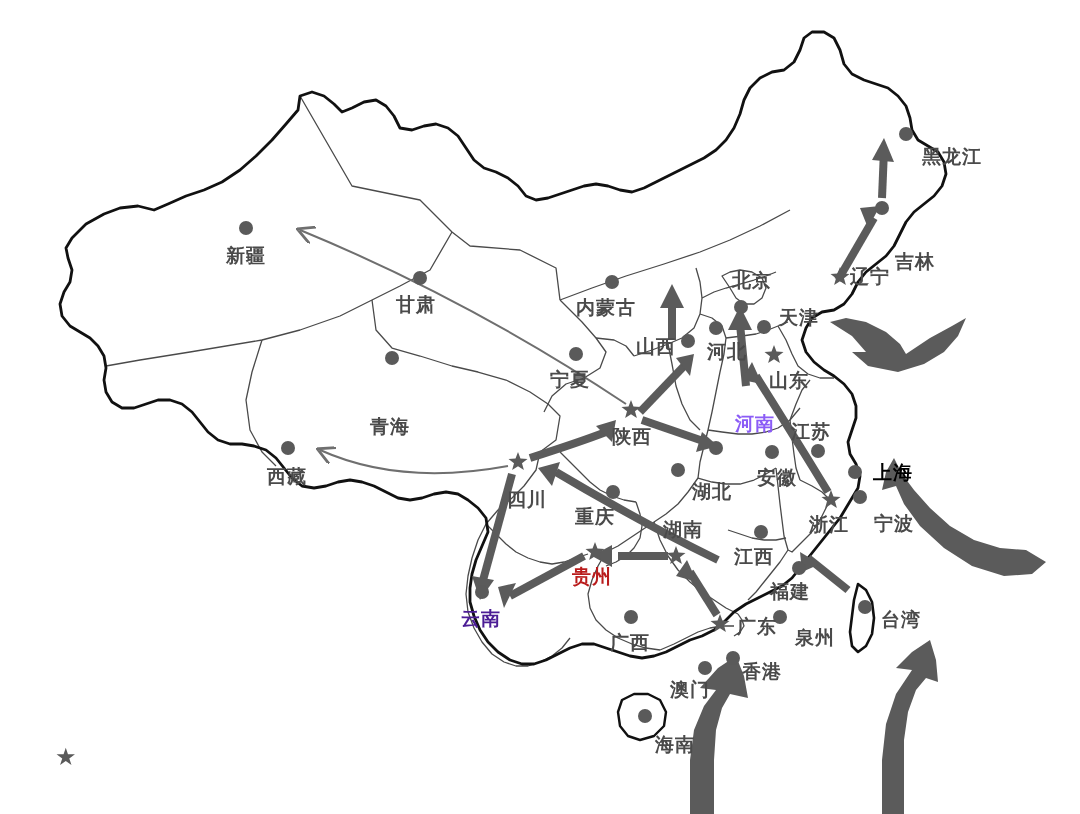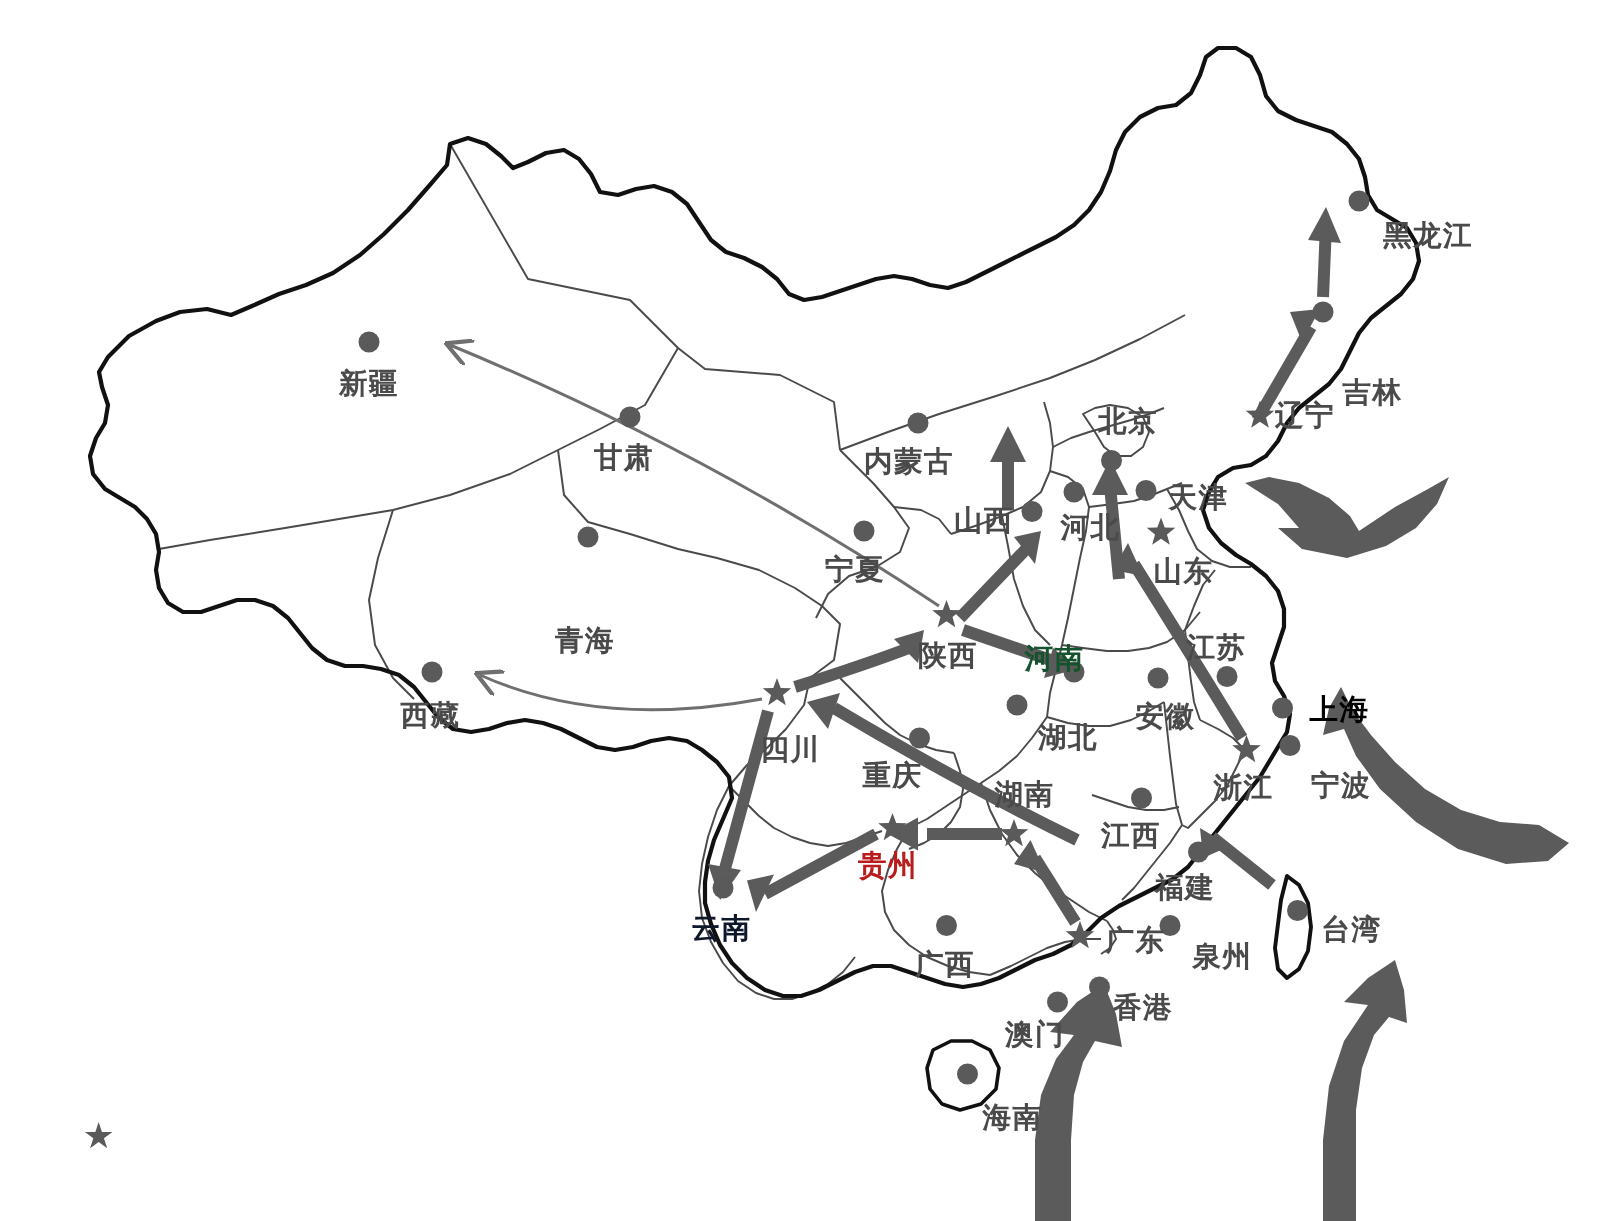--- a/index.html
+++ b/index.html
@@ -265,34 +265,34 @@
       <div class="label" style="left: 246px; top: 256px; color: rgb(74, 74, 74);">新疆</div>
       <div class="label" style="left: 416px; top: 305px; color: rgb(74, 74, 74);">甘肃</div>
       <div class="label" style="left: 390px; top: 383px; color: rgb(74, 74, 74); margin-top: 44px;">青海</div>
       <div class="label" style="left: 287px; top: 477px; color: rgb(74, 74, 74);">西藏</div>
       <div class="label" style="left: 606px; top: 308px; color: rgb(74, 74, 74);">内蒙古</div>
       <div class="label" style="left: 570px; top: 380px; color: rgb(74, 74, 74);">宁夏</div>
       <div class="label" style="left: 656px; top: 347px; color: rgb(74, 74, 74);">山西</div>
       <div class="label" style="left: 632px; top: 437px; color: rgb(74, 74, 74);">陕西</div>
       <div class="label" style="left: 752px; top: 281px; color: rgb(74, 74, 74);">北京</div>
       <div class="label" style="left: 727px; top: 352px; color: rgb(74, 74, 74);">河北</div>
-      <div class="label" style="left: 799px; top: 332px; color: rgb(74, 74, 74);">天津</div>
+      <div class="label" style="left: 799px; top: 318px; color: rgb(74, 74, 74);">天津</div>
       <div class="label" style="left: 789px; top: 381px; color: rgb(74, 74, 74);">山东</div>
       <div class="label" style="left: 870px; top: 277px; color: rgb(74, 74, 74);">辽宁</div>
       <div class="label" style="left: 915px; top: 233px; color: rgb(74, 74, 74); margin-top: 29px;">吉林</div>
       <div class="label" style="left: 952px; top: 157px; color: rgb(74, 74, 74);">黑龙江</div>
-      <div class="label" style="left: 703px; top: 424px; color: #14532d; margin-top: 15px;">河南</div>
+      <div class="label" style="left: 755px; top: 424px; color: #8b5cf6;">河南</div>
       <div class="label" style="left: 811px; top: 432px; color: rgb(74, 74, 74);">江苏</div>
       <div class="label" style="left: 777px; top: 478px; color: rgb(74, 74, 74);">安徽</div>
       <div class="label" style="left: 712px; top: 492px; color: rgb(74, 74, 74);">湖北</div>
       <div class="label" style="left: 595px; top: 517px; color: rgb(74, 74, 74);">重庆</div>
       <div class="label" style="left: 527px; top: 500px; color: rgb(74, 74, 74);">四川</div>
       <div class="label" style="left: 683px; top: 530px; color: rgb(74, 74, 74);">湖南</div>
       <div class="label" style="left: 592px; top: 577px; color: #b91c1c;">贵州</div>
-      <div class="label" style="left: 481px; top: 619px; color: #0f172a;">云南</div>
+      <div class="label" style="left: 481px; top: 619px; color: #4c1d95;">云南</div>
       <div class="label" style="left: 893px; top: 473px; color: #000000;">上海</div>
       <div class="label" style="left: 829px; top: 525px; color: rgb(74, 74, 74);">浙江</div>
       <div class="label" style="left: 894px; top: 524px; color: rgb(74, 74, 74);">宁波</div>
       <div class="label" style="left: 754px; top: 557px; color: rgb(74, 74, 74);">江西</div>
       <div class="label" style="left: 790px; top: 592px; color: rgb(74, 74, 74);">福建</div>
       <div class="label" style="left: 630px; top: 643px; color: rgb(74, 74, 74);">广西</div>
       <div class="label" style="left: 757px; top: 627px; color: rgb(74, 74, 74);">广东</div>
       <div class="label" style="left: 815px; top: 638px; color: rgb(74, 74, 74);">泉州</div>
       <div class="label" style="left: 762px; top: 672px; color: rgb(74, 74, 74);">香港</div>
       <div class="label" style="left: 690px; top: 690px; color: rgb(74, 74, 74);">澳门</div>

